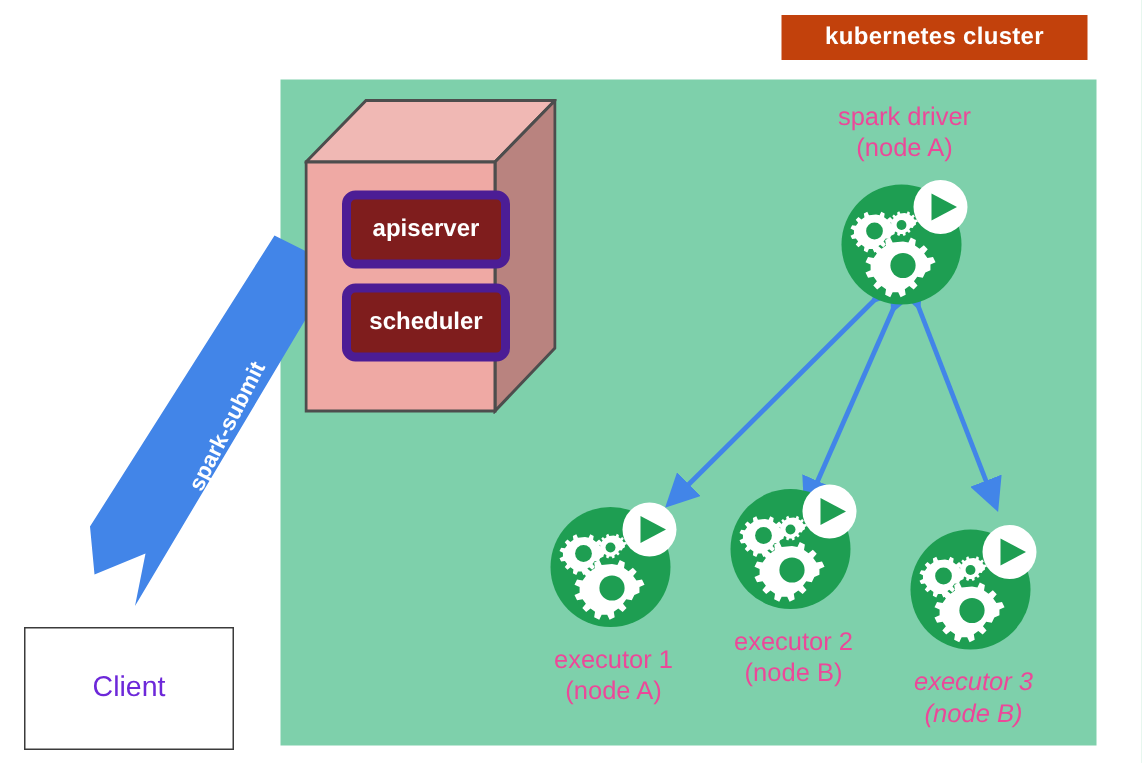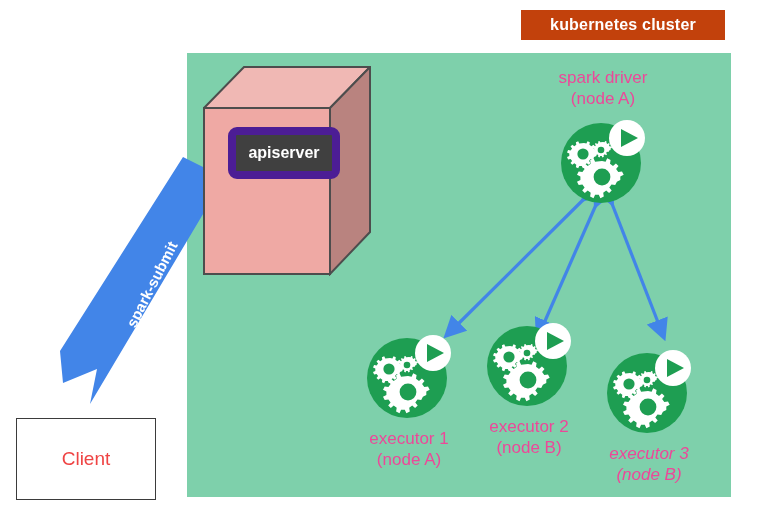--- a/index.html
+++ b/index.html
@@ -49,21 +49,21 @@
     left: 16px;
     top: 418px;
     width: 138px;
     height: 80px;
     background: #ffffff;
     border: 1px solid #3b3b3b;
     display: flex;
     align-items: center;
     justify-content: center;
     font-size: 19px;
-    color: #ef4444;
+    color: #6d28d9;
   }
 
   
   .submit-arrow {
     position: absolute;
     left: 55px;
     top: 155px;
     width: 160px;
     height: 260px;
   }
@@ -95,22 +95,22 @@
     position: absolute;
     left: 228px;
     top: 127px;
     width: 112px;
     display: flex;
     flex-direction: column;
     gap: 10px;
   }
   .cube-chip {
     height: 52px;
-    background: #404040;
-    border: 8px solid #4c1d95;
+    background: #7f1d1d;
+    border: 6px solid #4c1d95;
     border-radius: 9px;
     color: #ffffff;
     font-weight: bold;
     font-size: 16px;
     display: flex;
     align-items: center;
     justify-content: center;
     box-sizing: border-box;
   }
 
@@ -163,20 +163,21 @@
 
     <polygon points="1,42 41,1 167,1 127,42" fill="#f0b8b4" stroke="#4d4d4d" stroke-width="2"></polygon>
 
     <polygon points="127,42 167,1 167,166 127,208" fill="#b9837f" stroke="#4d4d4d" stroke-width="2"></polygon>
 
     <rect x="1" y="42" width="126" height="166" fill="#efa9a4" stroke="#4d4d4d" stroke-width="2"></rect>
   </svg>
 
   <div class="cube-box">
     <div class="cube-chip">apiserver</div>
+    <div class="cube-chip">scheduler</div>
   </div>
 
   <svg class="arrows" viewBox="0 0 761 516">
     <defs>
       <marker id="ah" markerWidth="7" markerHeight="7" refX="3.2" refY="3.5" orient="auto" markerUnits="strokeWidth">
         <path d="M0,0 L7,3.5 L0,7 Z" fill="#4285e8"></path>
       </marker>
     </defs>
     <g stroke="#4285e8" stroke-width="3.2" fill="none" marker-start="url(#ah)" marker-end="url(#ah)">
       <line x1="589" y1="194" x2="452" y2="330"></line>

